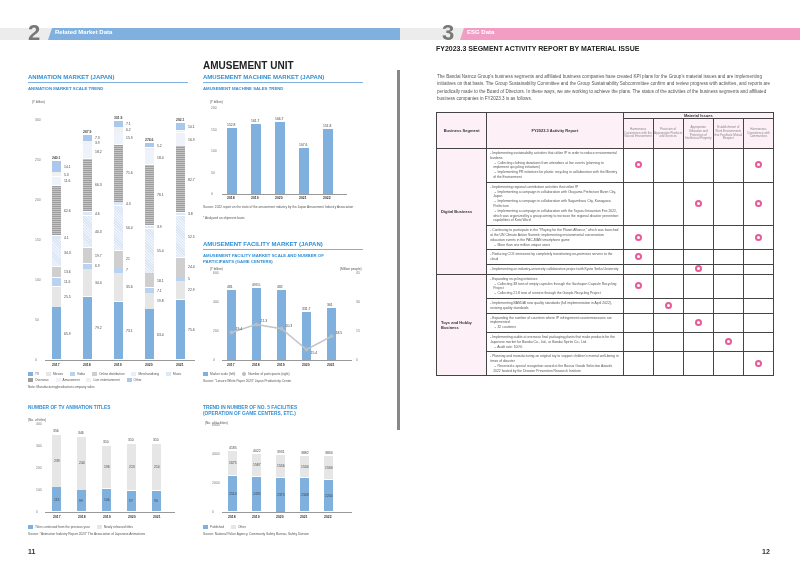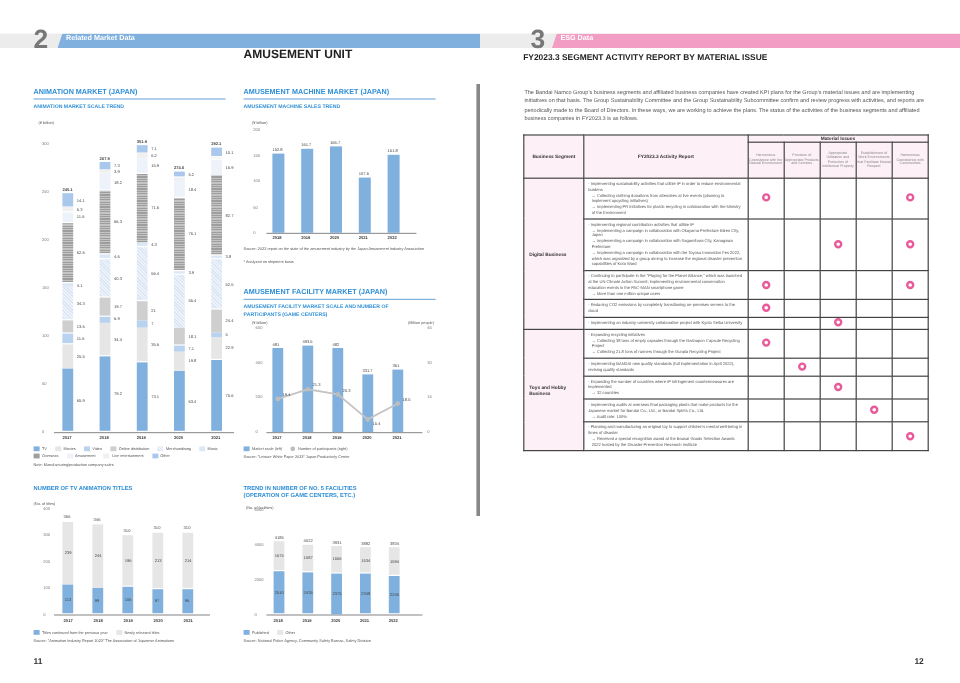--- a/index.html
+++ b/index.html
@@ -36,21 +36,21 @@
   .axis{position:absolute;height:1px;background:#999;}
 </style>
 </head>
 <body>
 
 <div class="page left">
   <div class="sec-bar" style="left:0;width:400px;background:#ececec;"></div>
   <div class="sec-bar" style="left:48px;width:352px;background:#7fb0de;clip-path:polygon(4px 0,100% 0,100% 100%,0 100%);"></div>
   <div class="sec-num" style="left:28px;">2</div>
   <div class="sec-label" style="left:55px;">Related Market Data</div>
-  <div class="unit-title" style="left:203px;top:40px;font-size:10px;text-align:center;">AMUSEMENT UNIT</div>
+  <div class="unit-title" style="left:203px;top:60px;font-size:10px;text-align:center;">AMUSEMENT UNIT</div>
 
   <div class="h-blue" style="left:28px;top:74px;">ANIMATION MARKET (JAPAN)</div>
   <div class="h-line" style="left:28px;top:82px;width:160px;"></div>
   <div class="sub-blue" style="left:28px;top:86px;">ANIMATION MARKET SCALE TREND</div>
   <div class="tiny" style="left:32px;top:100px;">(¥ billion)</div>
   <div id="anim-chart">
       <div class="val" style="left:35px;top:358px;color:#777;">0</div>
       <div class="val" style="left:35px;top:318px;color:#777;">50</div>
       <div class="val" style="left:35px;top:278px;color:#777;">100</div>
       <div class="val" style="left:35px;top:238px;color:#777;">150</div>

